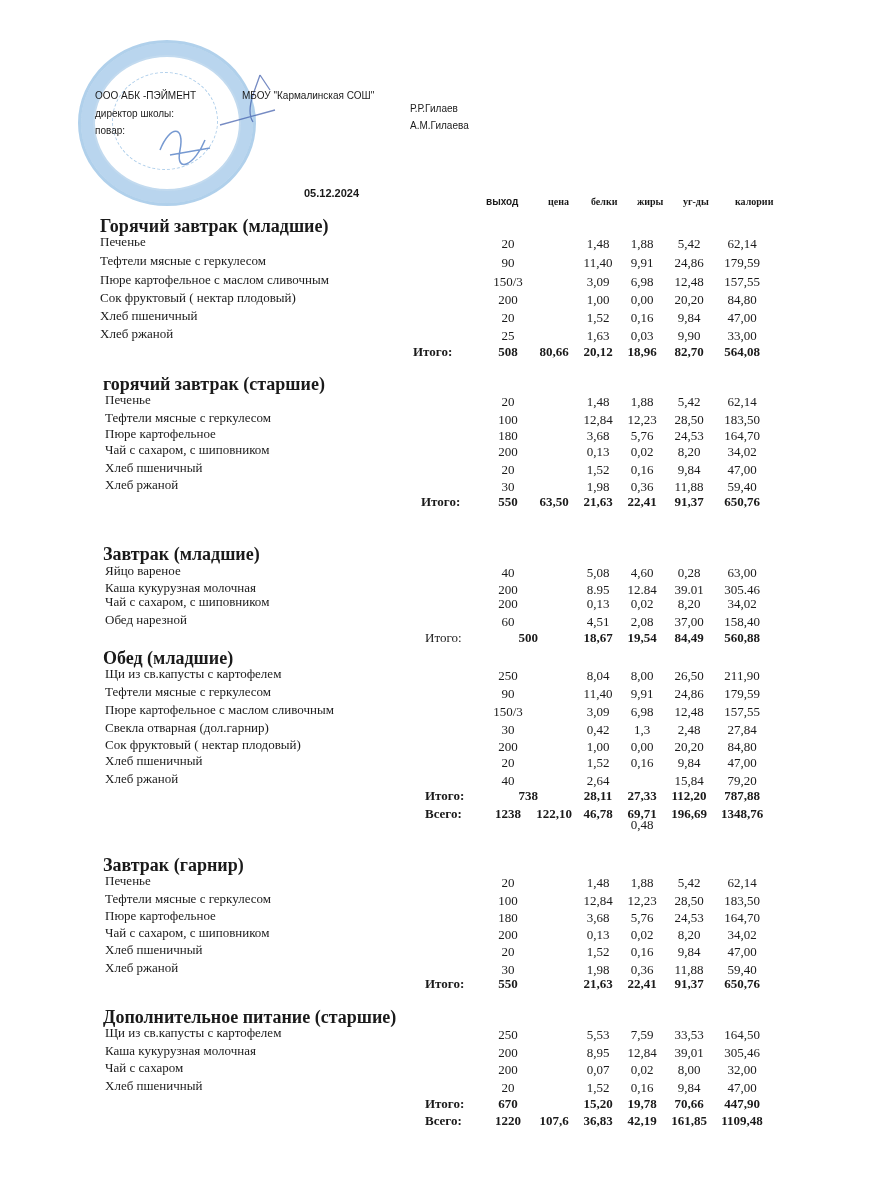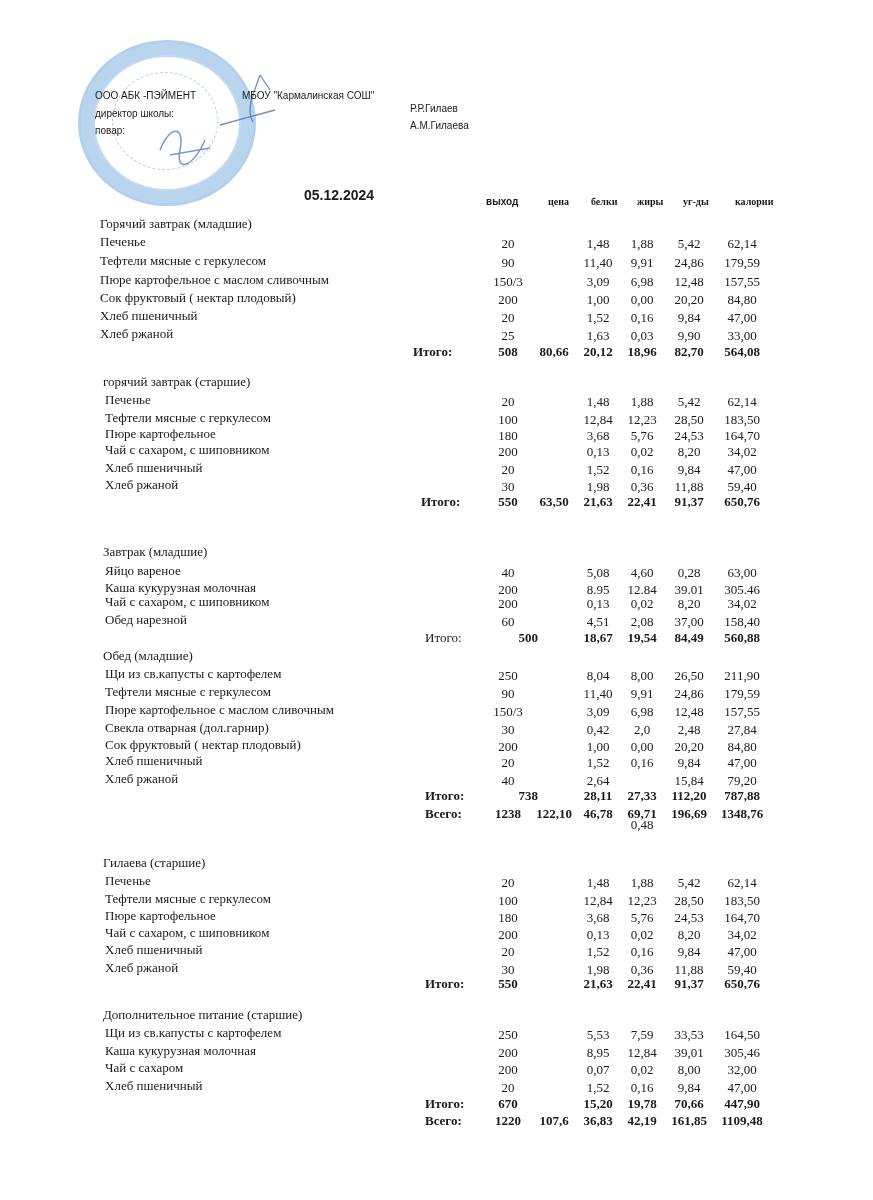--- a/index.html
+++ b/index.html
@@ -6,21 +6,21 @@
   body { width:873px; height:1200px; position:relative; overflow:hidden; color:#1a1a1a; font-family:"Liberation Serif", serif; }
   .abs { position:absolute; white-space:nowrap; }
   .sans { font-family:"Liberation Sans", sans-serif; }
   .hdr-small { font-size:10px; font-family:"Liberation Sans", sans-serif; }
   .stamp { position:absolute; left:78px; top:40px; width:172px; height:160px; border-radius:50%;
            border:3px solid rgba(80,150,210,0.45); box-shadow: inset 0 0 0 12px rgba(120,180,230,0.12), inset 0 0 0 14px rgba(80,150,210,0.35); }
   .stamp-inner { position:absolute; left:112px; top:72px; width:104px; height:96px; border-radius:50%;
            border:1px dashed rgba(80,150,210,0.45); }
   .col-head { position:absolute; top:196px; font-size:10px; font-weight:bold; }
   .row-name { position:absolute; left:103px; font-size:13px; }
-  .sec-title { position:absolute; left:100px; font-size:13px; font-weight:normal; }
+  .sec-title { position:absolute; left:100px; font-size:18px; font-weight:bold; }
   .num { position:absolute; font-size:13px; text-align:center; width:60px; }
   .bold { font-weight:bold; }
   .lbl { position:absolute; font-size:13px; font-weight:bold; }
 </style>
 </head>
 <body>
 
 <div class="stamp"></div>
 <div class="stamp-inner"></div>
 <svg class="abs" style="left:150px;top:120px" width="70" height="50">
@@ -29,21 +29,21 @@
 <svg class="abs" style="left:215px;top:70px" width="70" height="60">
   <path d="M5 55 L60 40 M45 5 C 40 20, 30 40, 38 52 M45 5 L55 20" stroke="rgba(60,90,170,0.7)" stroke-width="1.3" fill="none"></path>
 </svg>
 
 <div class="abs hdr-small" style="left:95px;top:90px">ООО АБК -ПЭЙМЕНТ</div>
 <div class="abs hdr-small" style="left:95px;top:108px">директор школы:</div>
 <div class="abs hdr-small" style="left:95px;top:125px">повар:</div>
 <div class="abs hdr-small" style="left:242px;top:90px">МБОУ "Кармалинская СОШ"</div>
 <div class="abs hdr-small" style="left:410px;top:103px">Р.Р.Гилаев</div>
 <div class="abs hdr-small" style="left:410px;top:120px">А.М.Гилаева</div>
-<div class="abs sans" style="left:304px;top:187px;font-size:14px;font-weight:bold">05.12.2024</div>
+<div class="abs sans" style="left:304px;top:187px;font-size:11px;font-weight:bold">05.12.2024</div>
 
 <div class="col-head sans" style="left:486px">выход</div>
 <div class="col-head" style="left:548px">цена</div>
 <div class="col-head" style="left:591px">белки</div>
 <div class="col-head" style="left:637px">жиры</div>
 <div class="col-head" style="left:683px">уг-ды</div>
 <div class="col-head" style="left:735px">калории</div>
 
 <div id="sections">
     <div>
@@ -253,21 +253,21 @@
         <div class="num" style="top: 704px; left: 568px;">3,09</div>
         <div class="num" style="top: 704px; left: 612px;">6,98</div>
         <div class="num" style="top: 704px; left: 659px;">12,48</div>
         <div class="num" style="top: 704px; left: 712px;">157,55</div>
       </div>
       <div>
         <div class="row-name" style="top: 720px; left: 105px;">Свекла отварная (дол.гарнир)</div>
         <div class="num" style="top: 722px; left: 478px;">30</div>
         <div class="num" style="top: 722px; left: 524px;"></div>
         <div class="num" style="top: 722px; left: 568px;">0,42</div>
-        <div class="num" style="top: 722px; left: 612px;">2,0</div>
+        <div class="num" style="top: 722px; left: 612px;">1,3</div>
         <div class="num" style="top: 722px; left: 659px;">2,48</div>
         <div class="num" style="top: 722px; left: 712px;">27,84</div>
       </div>
       <div>
         <div class="row-name" style="top: 737px; left: 105px;">Сок фруктовый ( нектар плодовый)</div>
         <div class="num" style="top: 739px; left: 478px;">200</div>
         <div class="num" style="top: 739px; left: 524px;"></div>
         <div class="num" style="top: 739px; left: 568px;">1,00</div>
         <div class="num" style="top: 739px; left: 612px;">0,00</div>
         <div class="num" style="top: 739px; left: 659px;">20,20</div>
@@ -304,21 +304,21 @@
         <div class="lbl" style="top: 806px; left: 425px;">Всего:</div>
         <div class="num bold" style="top: 806px; left: 478px;">1238</div>
         <div class="num bold" style="top: 806px; left: 524px;">122,10</div>
         <div class="num bold" style="top: 806px; left: 568px;">46,78</div>
         <div class="num bold" style="top: 806px; left: 612px;">69,71</div>
         <div class="num bold" style="top: 806px; left: 659px;">196,69</div>
         <div class="num bold" style="top: 806px; left: 712px;">1348,76</div>
       </div>
     </div>
     <div>
-      <div class="sec-title" style="top: 855px; left: 103px;">Гилаева (старшие)</div>
+      <div class="sec-title" style="top: 855px; left: 103px;">Завтрак (гарнир)</div>
       <div>
         <div class="row-name" style="top: 873px; left: 105px;">Печенье</div>
         <div class="num" style="top: 875px; left: 478px;">20</div>
         <div class="num" style="top: 875px; left: 524px;"></div>
         <div class="num" style="top: 875px; left: 568px;">1,48</div>
         <div class="num" style="top: 875px; left: 612px;">1,88</div>
         <div class="num" style="top: 875px; left: 659px;">5,42</div>
         <div class="num" style="top: 875px; left: 712px;">62,14</div>
       </div>
       <div>

